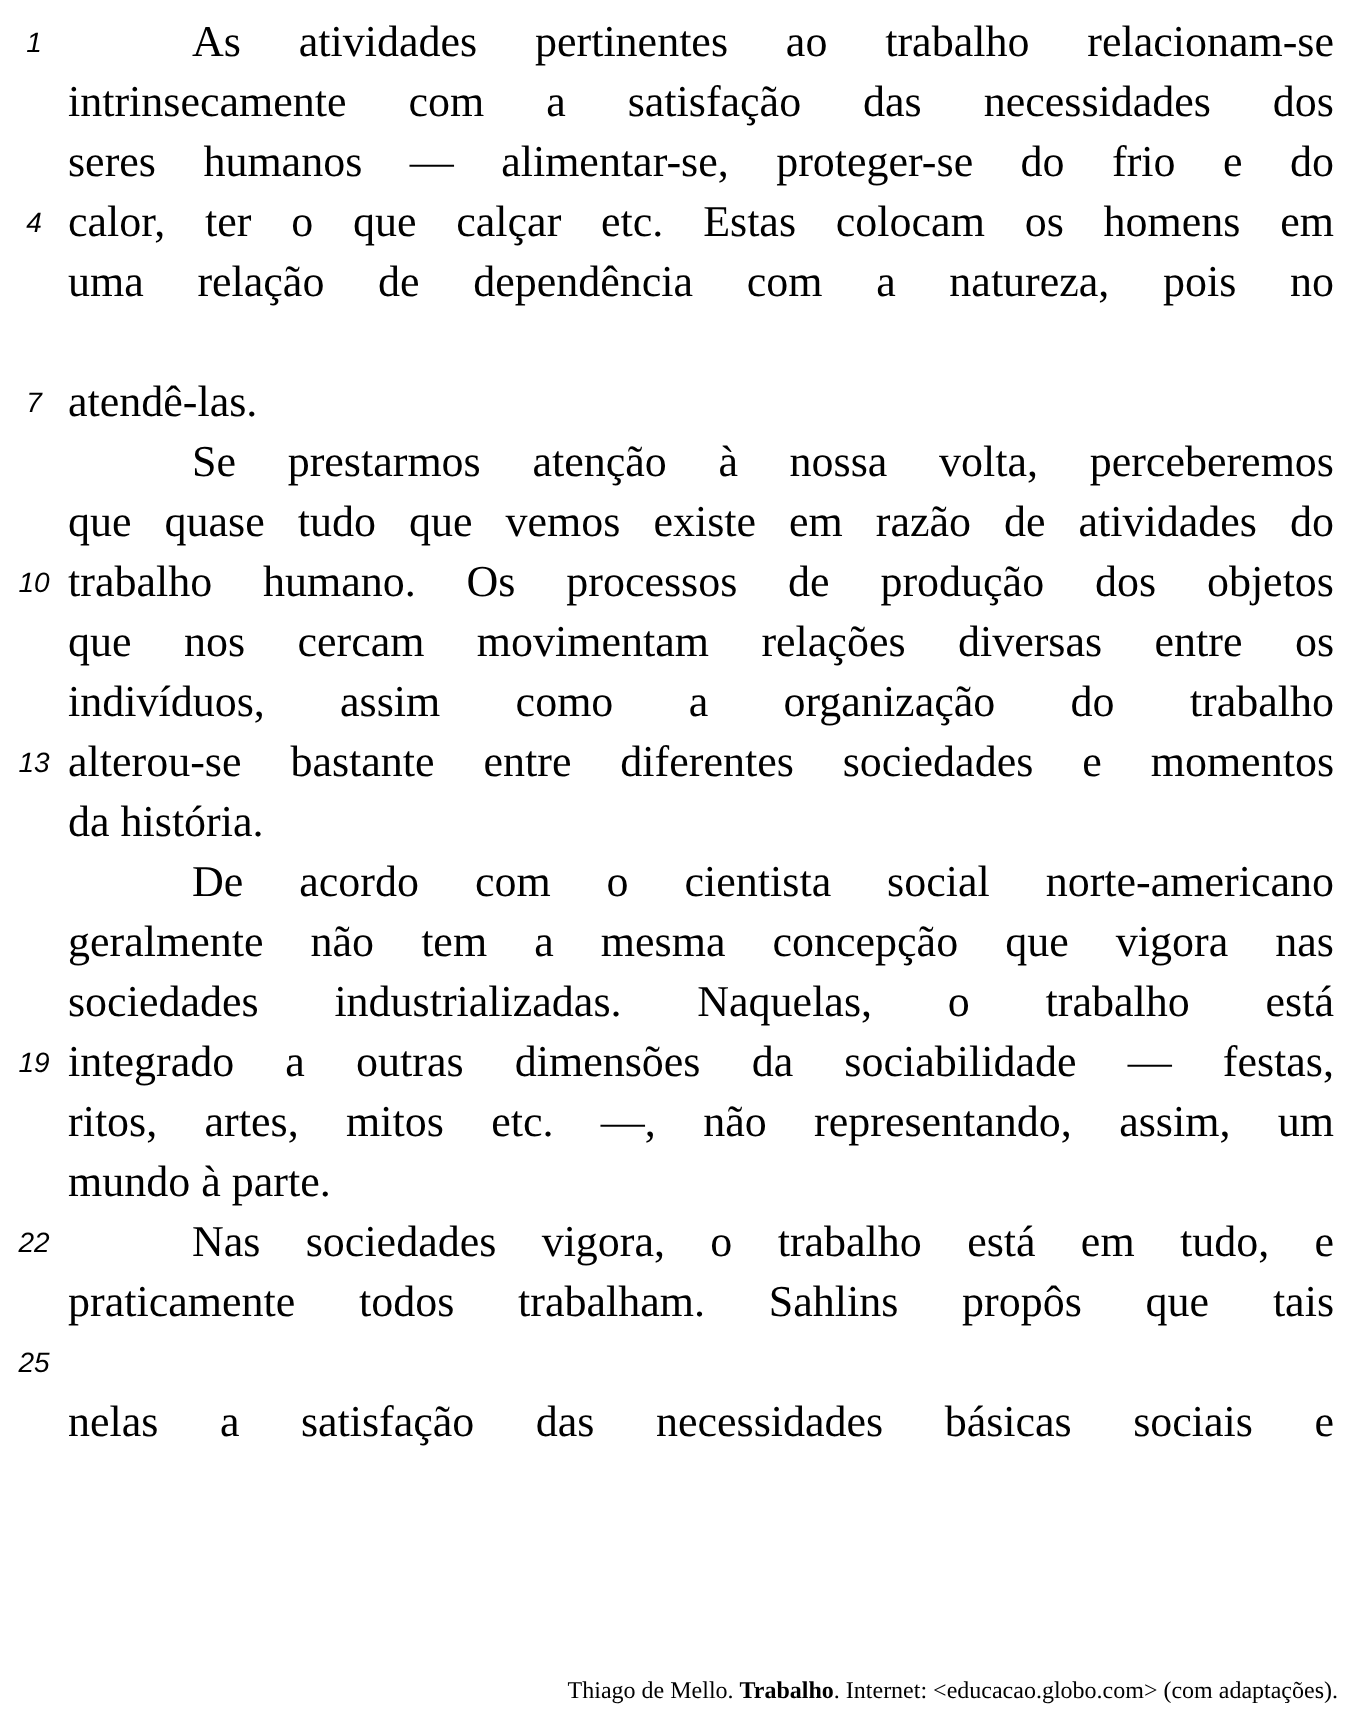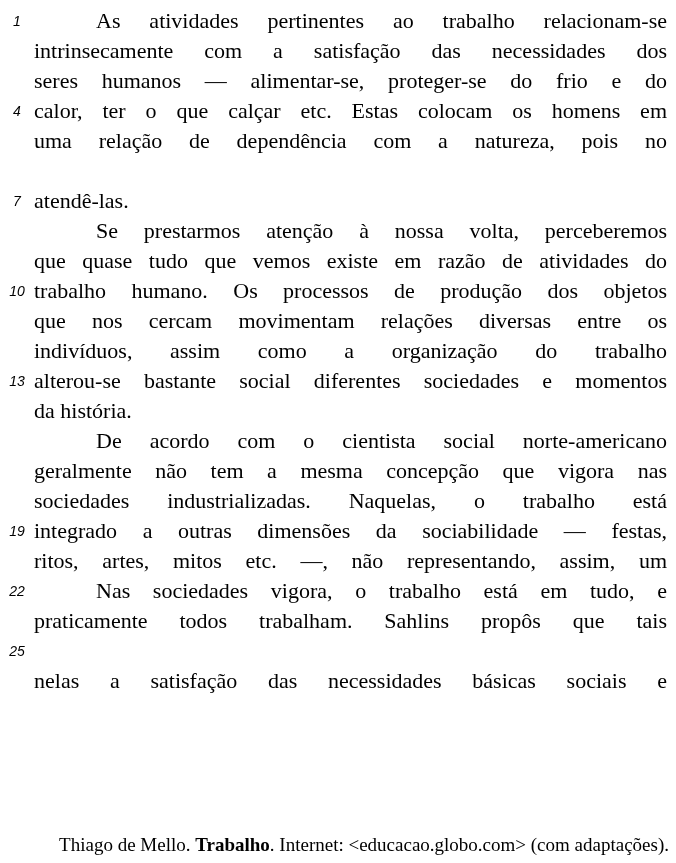--- a/index.html
+++ b/index.html
@@ -52,21 +52,21 @@
     font-size: 14px;
     text-indent: 0;
     text-align-last: center;
   }
   .attribution {
     position: absolute;
     top: 836px;
     right: 7px;
     left: 0;
     text-align: right;
-    font-size: 19px;
+    font-size: 12px;
     line-height: 18px;
     font-family: "Liberation Serif", serif;
   }
   .attribution .bold {
     font-weight: bold;
   }
 </style>
 </head>
 <body>
 
@@ -103,39 +103,42 @@
       <div class="line">
     <span class="line-number">10</span><span class="line-text">trabalho humano. Os processos de produção dos objetos</span>
   </div>
       <div class="line">
     <span class="line-number"></span><span class="line-text">que nos cercam movimentam relações diversas entre os</span>
   </div>
       <div class="line">
     <span class="line-number"></span><span class="line-text">indivíduos, assim como a organização do trabalho</span>
   </div>
       <div class="line">
-    <span class="line-number">13</span><span class="line-text">alterou-se bastante social diferentes sociedades e momentos</span>
+    <span class="line-number">13</span><span class="line-text">alterou-se bastante entre diferentes sociedades e momentos</span>
   </div>
       <div class="line para-end">
     <span class="line-number"></span><span class="line-text">da história.</span>
   </div>
       <div class="line indent">
     <span class="line-number"></span><span class="line-text">De acordo com o cientista social norte-americano</span>
   </div>
       <div class="line">
     <span class="line-number"></span><span class="line-text">geralmente não tem a mesma concepção que vigora nas</span>
   </div>
       <div class="line">
     <span class="line-number"></span><span class="line-text">sociedades industrializadas. Naquelas, o trabalho está</span>
   </div>
       <div class="line">
     <span class="line-number">19</span><span class="line-text">integrado a outras dimensões da sociabilidade — festas,</span>
   </div>
       <div class="line">
     <span class="line-number"></span><span class="line-text">ritos, artes, mitos etc. —, não representando, assim, um</span>
+  </div>
+      <div class="line para-end">
+    <span class="line-number"></span><span class="line-text">mundo à parte.</span>
   </div>
       <div class="line indent">
     <span class="line-number">22</span><span class="line-text">Nas sociedades vigora, o trabalho está em tudo, e</span>
   </div>
       <div class="line">
     <span class="line-number"></span><span class="line-text">praticamente todos trabalham. Sahlins propôs que tais</span>
   </div>
       <div class="line">
     <span class="line-number">25</span>
   </div>

